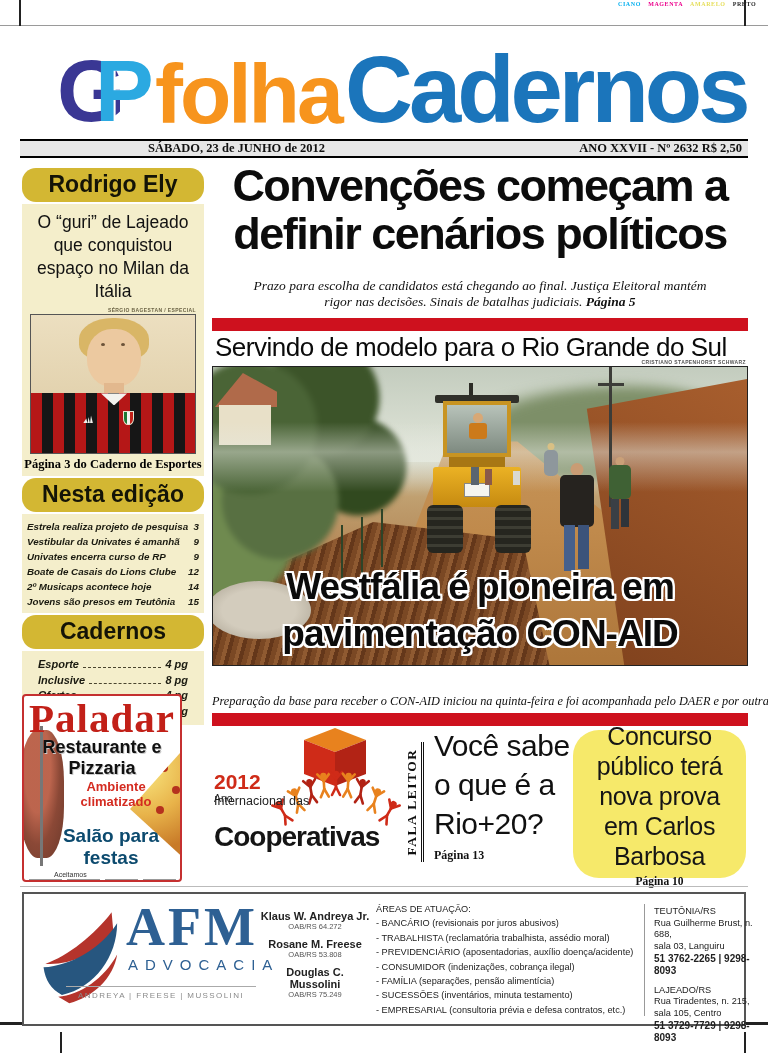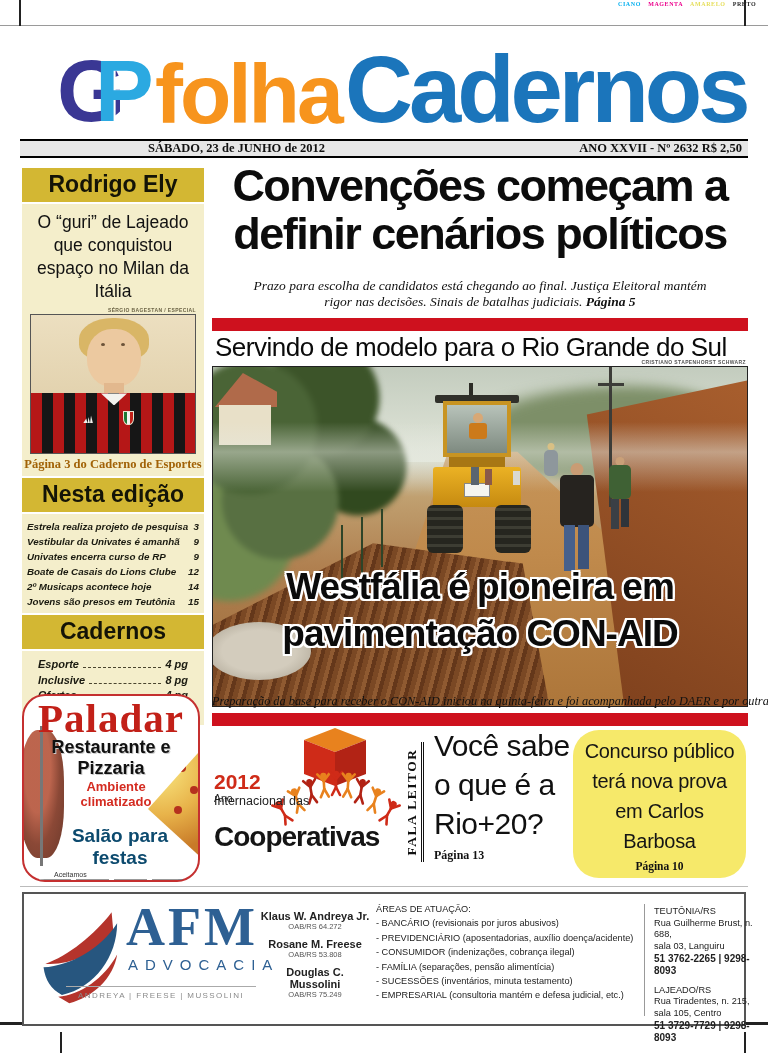--- a/index.html
+++ b/index.html
@@ -21,49 +21,49 @@
   .mh-popular { position:absolute; left:290px; top:8px; font-weight:bold; font-size:94px; color:#1b75bb; letter-spacing:-4px; }
 
   
   .dateline { position:absolute; left:20px; top:139px; width:728px; height:19px; background:#e7e7e7;
               border-top:2px solid #000; border-bottom:2px solid #000;
               display:flex; align-items:center; justify-content:space-between;
               font:bold 12.5px "Liberation Serif", serif; color:#111; padding:0 6px 0 128px; }
 
   
   .sidebar { position:absolute; left:22px; top:168px; width:182px; }
-  .gold-header { background:#d3b733; text-align:center; font-weight:bold; font-size:23px; color:#141407; padding:3px 0 4px; margin-bottom:2px; }
+  .gold-header { background:#d3b733; text-align:center; font-weight:bold; font-size:23px; color:#141407; padding:3px 0 4px; margin-bottom:2px;border-radius:14px; }
   .yellow-block { background:#f4eecb; margin-bottom:2px; }
   .rod-sub { font-size:17.5px; line-height:1.32; text-align:center; color:#111; padding:7px 4px 2px; }
   .rod-credit { font:bold 5px "Liberation Sans", sans-serif; color:#6b6345; text-align:right; padding:2px 8px 1px; letter-spacing:.4px; }
   .rod-photo { position:relative; width:166px; height:140px; margin:0 auto; border:1px solid #555; background:linear-gradient(#ead d) ; overflow:hidden; background:linear-gradient(#ecdfc0,#dcc9a2); }
   .rp-hair { position:absolute; left:48px; top:3px; width:70px; height:44px; background:#d9b666; border-radius:48% 48% 40% 40%; }
   .rp-face { position:absolute; left:56px; top:14px; width:54px; height:58px; background:#ecc9a0; border-radius:46%; }
   .rp-eye { position:absolute; top:28px; width:4px; height:3px; background:#6b5238; border-radius:50%; }
   .rp-neck { position:absolute; left:73px; top:68px; width:20px; height:14px; background:#e2b88e; }
   .rp-shirt { position:absolute; left:0; bottom:0; width:100%; height:60px;
               background:repeating-linear-gradient(90deg,#b51717 0 11px,#161616 11px 22px); }
   .rp-collar { position:absolute; left:70px; bottom:48px; width:26px; height:12px; background:#f2f2ee; clip-path:polygon(0 0,100% 0,50% 100%); }
   .rp-shield { position:absolute; left:92px; bottom:28px; width:11px; height:14px; border-radius:0 0 45% 45%;
                background:linear-gradient(90deg,#1c7a34 33%,#f4f4f0 33% 66%,#c22018 66%); border:1px solid #e8e4d0; }
   .rp-brand { position:absolute; left:52px; bottom:30px; width:10px; height:8px; background:#f0f0ec; clip-path:polygon(0 100%,33% 40%,45% 100%,55% 20%,70% 100%,80% 0,100% 100%); }
-  .rod-page { font:bold 12.5px "Liberation Serif", serif; text-align:center; color:#a16207; padding:3px 0 4px; }
+  .rod-page { font:bold 12.5px "Liberation Serif", serif; text-align:center; color:#000000; padding:3px 0 4px; }
 
   .ne-list { padding:5px 5px 4px; }
   .ne-row { display:flex; justify-content:space-between; align-items:baseline;
             font:italic bold 9.8px/15px "Liberation Sans", sans-serif; color:#1a1a10; }
   .ne-row .pg { font-style:italic; }
   .cad-list { padding:6px 0 6px; }
   .cad-row { display:flex; align-items:baseline; width:150px; margin:0 auto;
              font:italic bold 11px/15.5px "Liberation Sans", sans-serif; color:#1a1a10; }
   .cad-row .leader { flex:1; border-bottom:1px dashed #4a452e; margin:0 4px 3px; }
 
   
-  .paladar { position:absolute; left:22px; top:694px; width:178px; height:188px; background:#fff;
-             border:2px solid #c53030; border-radius:23px; overflow:hidden; text-align:center; }
+  .paladar { position:absolute; left:22px; top:694px; width:160px; height:188px; background:#fff;
+             border:2px solid #c53030; border-radius:4px; overflow:hidden; text-align:center; }
   .pal-meat { position:absolute; left:-4px; top:34px; width:44px; height:128px; border-radius:40%;
               background:radial-gradient(ellipse at 40% 30%,#b5543a 0 35%,#7e3420 60%,#5c2414 100%); opacity:.9; }
   .pal-skewer { position:absolute; left:16px; top:30px; width:3px; height:140px; background:#777; }
   .pal-pizza { position:absolute; right:-8px; top:48px; width:58px; height:118px;
                background:radial-gradient(circle at 20% 20%,#f2d26a 0 20%,#e8b34a 45%,#c87a28 80%);
                clip-path:polygon(100% 0,100% 100%,0 55%); }
   .pal-pep { position:absolute; border-radius:50%; background:#b5311e; width:8px; height:8px; }
   .pal-title { position:relative; font:bold 41px/42px "Liberation Serif", serif; color:#c22018; letter-spacing:1px; margin-top:1px; }
   .pal-sub { position:relative; font-weight:bold; font-size:18px; color:#101010; text-shadow:1px 1px 0 #c9c9c9; margin-top:-2px; }
   .pal-feat { position:relative; font-weight:bold; font-size:13px; line-height:15px; color:#d42b20; margin-left:34px; width:116px; }
@@ -90,21 +90,21 @@
   .headline { position:absolute; left:206px; top:162px; width:548px; text-align:center;
               font-weight:bold; font-size:45px; line-height:48px; letter-spacing:-1.5px; color:#0c0c0c; }
   .headline div { white-space:nowrap; }
   .lead { position:absolute; left:252px; top:278px; width:456px; text-align:center;
           font:italic 13.5px/16px "Liberation Serif", serif; color:#111; }
   .lead b { font-style:italic; }
   .redbar { position:absolute; left:212px; width:536px; height:13px; background:#ce111e; }
   .kicker { position:absolute; left:215px; top:332px; width:533px; font-size:26px; letter-spacing:-.5px; color:#0a0a0a; }
   .ph-credit { position:absolute; left:212px; top:359px; width:534px; text-align:right; font:bold 5px "Liberation Sans"; color:#555; letter-spacing:.4px; }
 
-  .photo { position:absolute; left:212px; top:366px; width:536px; height:341px; border:1px solid #222;
+  .photo { position:absolute; left:212px; top:366px; width:536px; height:300px; border:1px solid #222;
            background:linear-gradient(#c3ccbe,#d9dfd2 90px,#c0a070 130px,#b08050 200px,#9a6a38); overflow:hidden; }
   .ph-sky { position:absolute; left:0; top:0; width:100%; height:95px; background:linear-gradient(#c3ccbe,#e3e7db); }
   .ph-hills { position:absolute; right:0; top:12px; width:300px; height:100px; border-radius:50%;
               background:radial-gradient(ellipse at 60% 60%,#7d8f68 0 55%,transparent 70%); filter:blur(5px); }
   .ph-trees { position:absolute; left:-10px; top:-8px; width:215px; height:245px; filter:blur(2px);
       background:
         radial-gradient(circle at 22% 28%,#4a6436 0 26%,transparent 29%),
         radial-gradient(circle at 55% 16%,#3c5429 0 23%,transparent 26%),
         radial-gradient(circle at 36% 58%,#587042 0 28%,transparent 31%),
         radial-gradient(circle at 72% 44%,#31491f 0 22%,transparent 25%),
@@ -159,21 +159,21 @@
   .coop-svg { position:absolute; left:58px; top:0; }
 
   .fala { position:absolute; left:404px; top:862px; width:120px; height:20px; transform:rotate(-90deg); transform-origin:0 0;
           font:bold 13.5px "Liberation Serif", serif; letter-spacing:1.5px; text-align:center; color:#111;
           border-bottom:3px double #111; }
   .voce { position:absolute; left:434px; top:726px; width:140px; font-size:30px; line-height:39px; color:#101010; letter-spacing:-.5px; }
   .voce-page { position:absolute; left:434px; top:848px; width:140px; text-align:left; font:bold 12px "Liberation Serif", serif; color:#111; }
 
   .concurso { position:absolute; left:573px; top:730px; width:173px; height:148px; background:#f6e96a; border-radius:26px;
               display:flex; flex-direction:column; align-items:center; justify-content:center; text-align:center; padding:6px 6px; }
-  .concurso .txt { font-size:20px; line-height:30px; color:#151515; letter-spacing:-.3px; }
+  .concurso .txt { font-size:25px; line-height:30px; color:#151515; letter-spacing:-.3px; }
   .concurso .pg { margin-top:4px; font:bold 11.5px "Liberation Serif", serif; color:#111; }
 
   .feature-rule { position:absolute; left:20px; top:886px; width:728px; height:1px; background:#bbb; }
 
   
   .afm { position:absolute; left:22px; top:892px; width:724px; height:134px; border:2px solid #555; background:#fff; }
   .afm-swoosh { position:absolute; left:14px; top:14px; }
   .afm-name { position:absolute; left:102px; top:2px; font:bold 54px "Liberation Serif", serif; color:#2e6093; letter-spacing:3px; }
   .afm-sub { position:absolute; left:104px; top:62px; font-size:15px; letter-spacing:7px; color:#2e6093; }
   .afm-partners { position:absolute; left:42px; top:92px; width:190px; text-align:center; font-size:8px; letter-spacing:1.4px; color:#8a8a8a; border-top:1px solid #aaa; padding-top:4px; }
@@ -519,25 +519,26 @@
       </div>
       <div class="afm-lawyer">
         <div class="nm">Douglas C. Mussolini</div>
         <div class="oab">OAB/RS 75.249</div>
       </div>
     </div>
 
     <div class="afm-areas">
       <div>ÁREAS DE ATUAÇÃO:</div>
       <div>- BANCÁRIO (revisionais por juros abusivos)</div>
+      <div>- TRABALHISTA (reclamatória trabalhista, assédio moral)</div>
       <div>- PREVIDENCIÁRIO (aposentadorias, auxílio doença/acidente)</div>
       <div>- CONSUMIDOR (indenizações, cobrança ilegal)</div>
       <div>- FAMÍLIA (separações, pensão alimentícia)</div>
       <div>- SUCESSÕES (inventários, minuta testamento)</div>
-      <div>- EMPRESARIAL (consultoria mantém e defesa judicial, etc.)</div>
+      <div>- EMPRESARIAL (consultoria prévia e defesa contratos, etc.)</div>
     </div>
 
     <div class="afm-div"></div>
 
     <div class="afm-contact">
       <div>TEUTÔNIA/RS</div>
       <div>Rua Guilherme Brust, n. 688,</div>
       <div>sala 03, Languiru</div>
       <div class="phones">51 3762-2265  |  9298-8093</div>
       <div>LAJEADO/RS</div>

